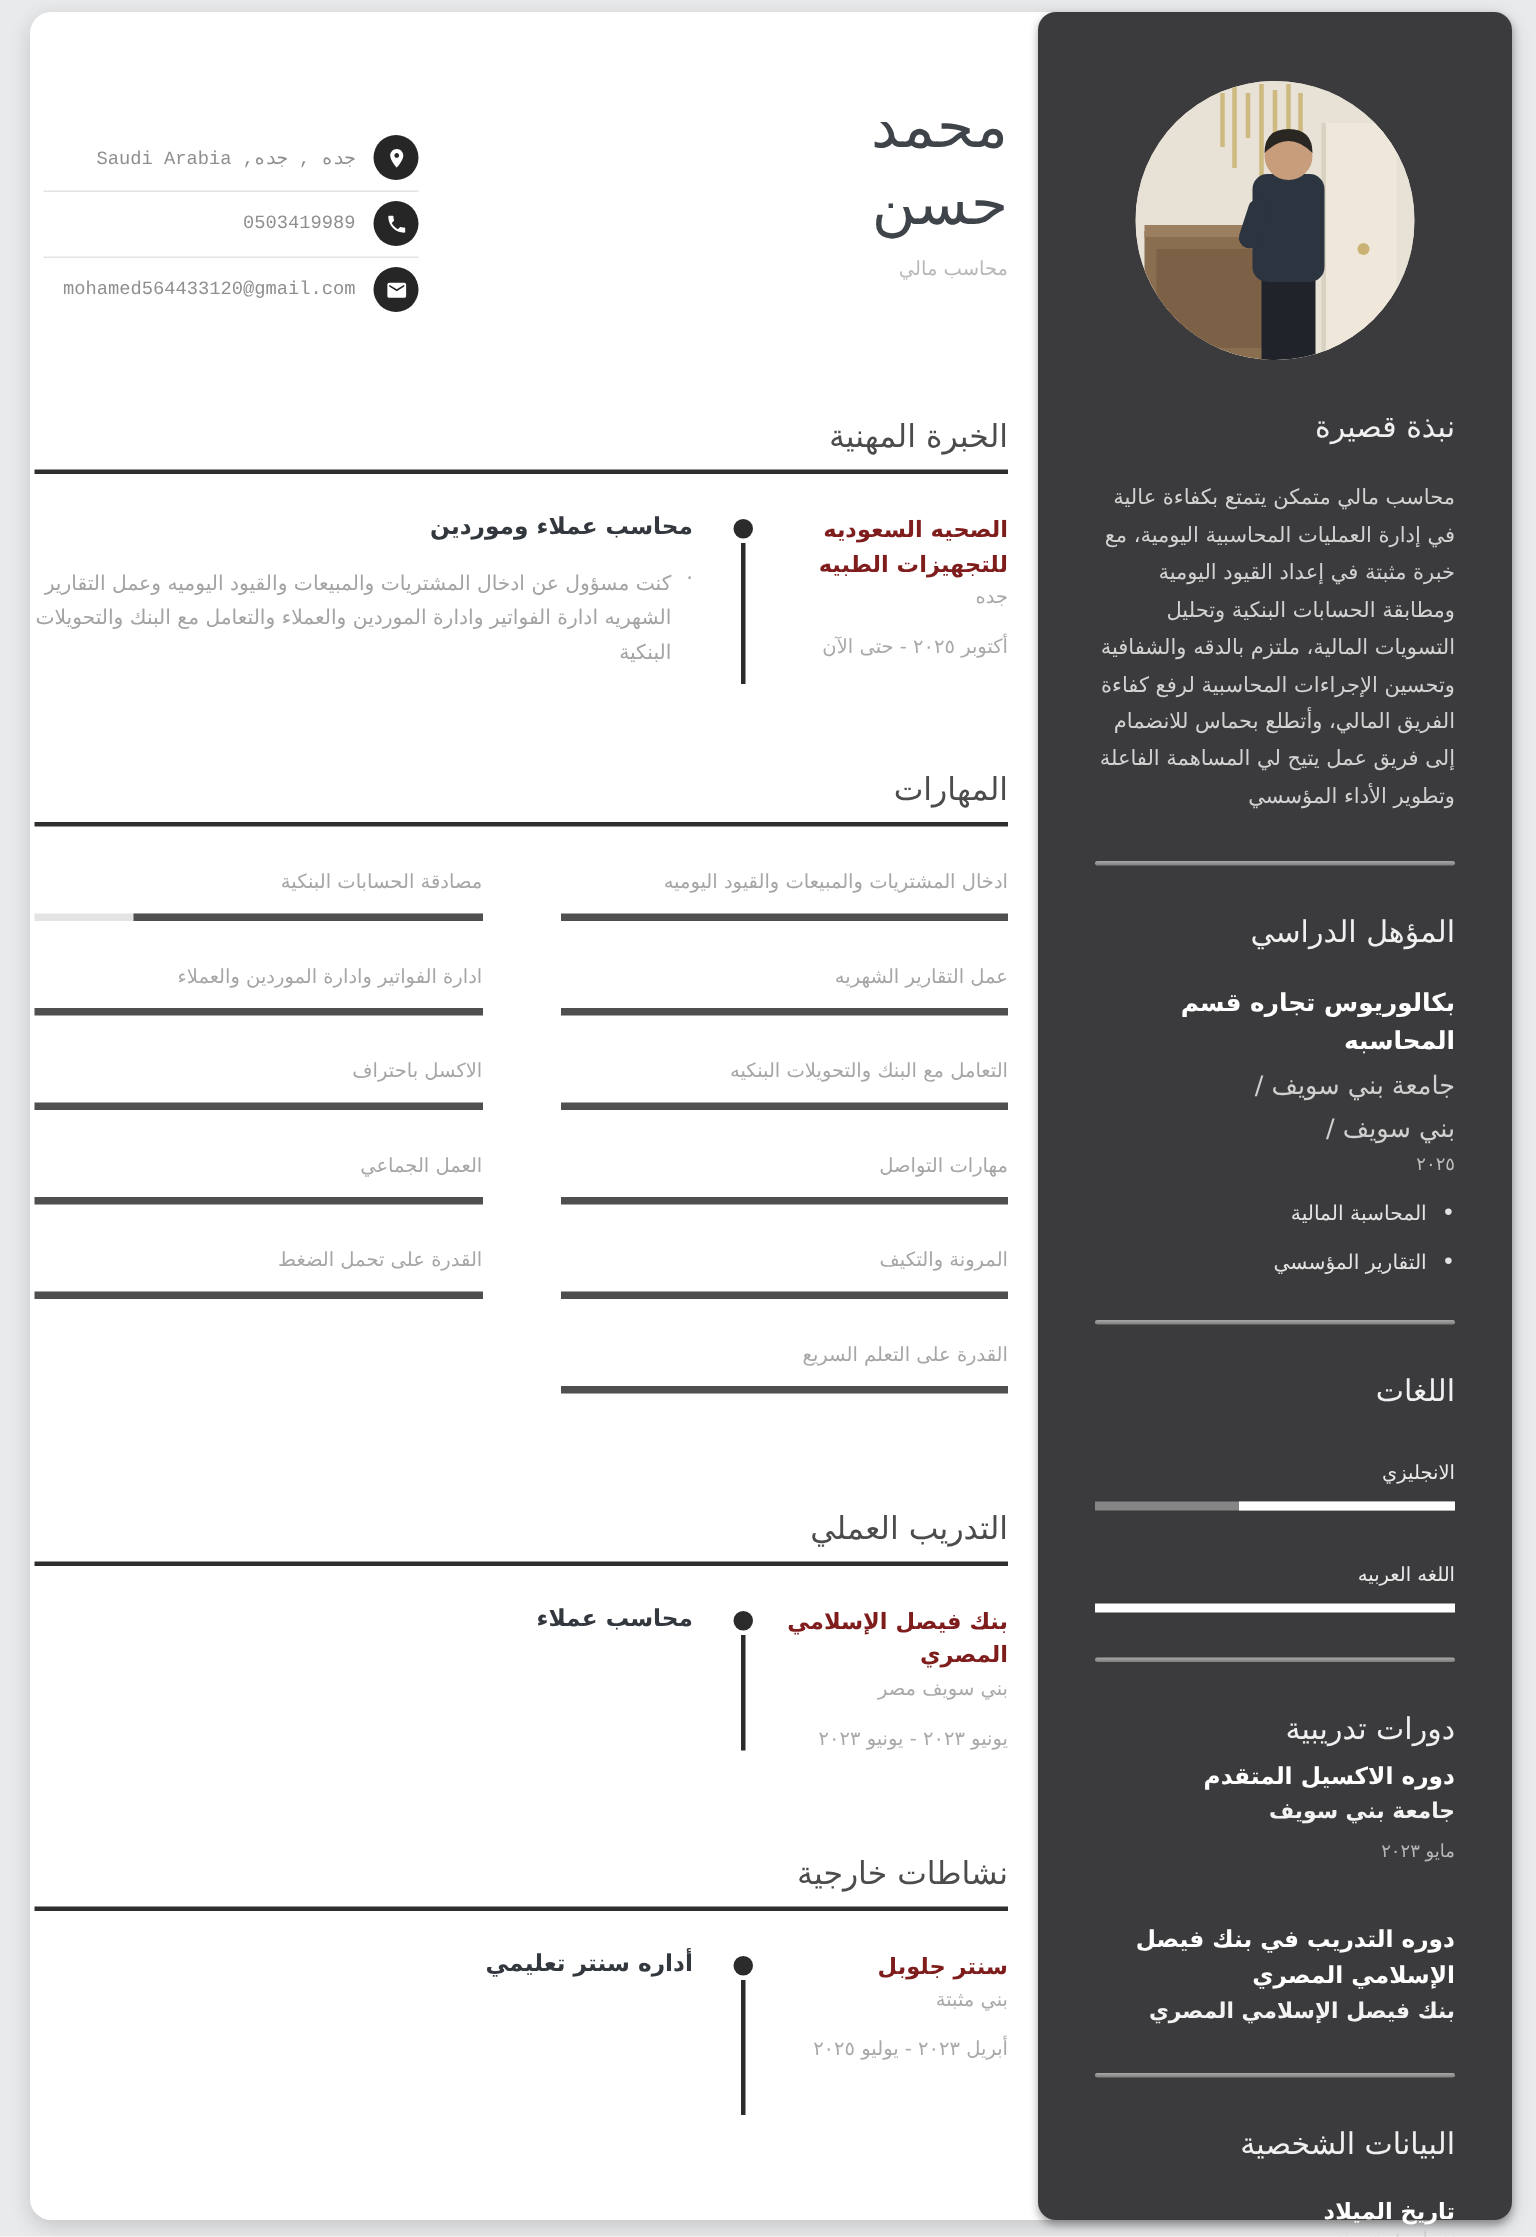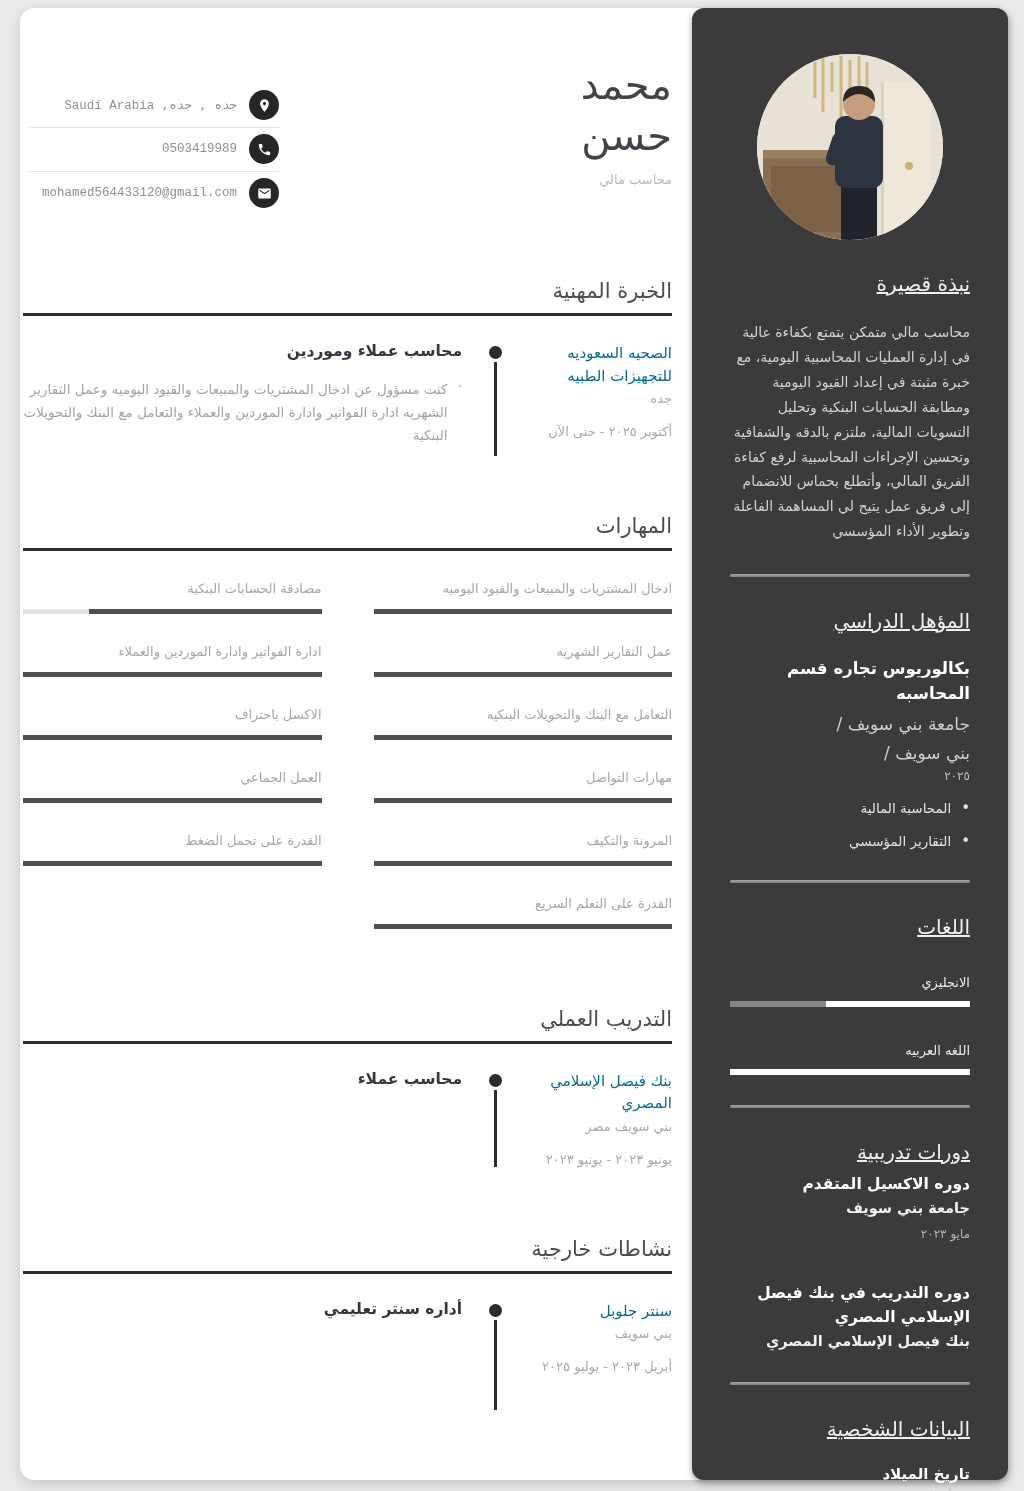--- a/index.html
+++ b/index.html
@@ -19,21 +19,21 @@
   .sidebar{
     width:316px;flex-shrink:0;box-sizing:border-box;
     background:#3b3b3d;border-radius:12px;
     padding:0 38px 30px;
     box-shadow:0 3px 6px rgba(0,0,0,.35);
     color:#ddd;
   }
   .photo-wrap{width:186px;height:186px;border-radius:50%;overflow:hidden;margin:46px auto 0;background:#e7e1d6;}
   .photo-wrap svg{display:block;}
   .sb-sec{margin-top:32px;}
-  .sb-title{font-size:20px;color:#f0f0f0;font-weight:400;text-decoration:underline;}
+  .sb-title{font-size:20px;color:#f0f0f0;font-weight:400;}
   .sb-about-text{margin-top:24px;font-size:14px;color:#d2d2d2;line-height:1.78;}
   .sb-divider{height:3px;background:linear-gradient(#a8a8a8,#7e7e7e);border-radius:2px;margin-top:30px;}
   .degree{font-weight:bold;color:#ffffff;font-size:16.5px;line-height:1.5;margin-top:24px;}
   .edu-line{font-size:17px;color:#d0d0d0;margin-top:5px;line-height:1.45;}
   .edu-year{font-size:12px;color:#bdbdbd;margin-top:3px;}
   .edu-bullets{margin-top:16px;}
   .edu-bullet{display:flex;gap:10px;font-size:13.5px;color:#e3e3e3;margin-top:15px;align-items:baseline;}
   .edu-bullet .b{font-size:15px;color:#e3e3e3;}
   .lang-item{margin-top:36px;}
   .lang-label{font-size:13px;color:#eaeaea;margin-bottom:11px;}
@@ -59,21 +59,21 @@
   .contact-icon{width:30px;height:30px;border-radius:50%;background:#262626;display:flex;align-items:center;justify-content:center;flex-shrink:0;}
   .contact-icon svg{width:15px;height:15px;fill:#ffffff;}
   .contact-label{font-size:12.5px;color:#8f8f8f;}
   .ltr{direction:ltr;unicode-bidi:embed;}
   .section{margin-top:64px;}
   .section.tight{margin-top:58px;}
   .sec-title{font-size:21px;color:#4c4c4c;font-weight:400;}
   .sec-rule{height:3px;background:#2e2e2e;margin-top:10px;}
   .entry{display:flex;margin-top:26px;}
   .entry-meta{width:150px;flex-shrink:0;}
-  .company{font-weight:normal;font-size:15px;color:#0369a1;line-height:1.5;}
+  .company{font-weight:bold;font-size:15px;color:#7f1d1d;line-height:1.5;}
   .entry-loc{font-size:13px;color:#a9a9a9;margin-top:4px;}
   .entry-dates{font-size:13px;color:#a9a9a9;margin-top:18px;}
   .timeline{display:flex;flex-direction:column;align-items:center;width:14px;margin:4px 20px 0 26px;flex-shrink:0;}
   .dot{width:13px;height:13px;border-radius:50%;background:#2b2b2b;flex-shrink:0;}
   .tl-line{width:3px;background:#2b2b2b;flex-grow:1;margin-top:3px;min-height:60px;}
   .entry-details{flex:1;padding-bottom:8px;}
   .role{font-weight:bold;font-size:15.5px;color:#33383e;}
   .desc{display:flex;gap:10px;margin-top:18px;}
   .desc-bullet{color:#a3a3a3;font-size:14px;}
   .desc-text{font-size:13.5px;color:#a3a3a3;line-height:1.72;text-align:right;}
@@ -330,21 +330,21 @@
         </div>
       </div>
     </section>
 
     <section class="section" style="margin-top:70px;">
       <div class="sec-title">نشاطات خارجية</div>
       <div class="sec-rule"></div>
       <div class="entry">
         <div class="entry-meta">
           <div class="company">سنتر جلوبل</div>
-          <div class="entry-loc">بني سويف</div>
+          <div class="entry-loc">بني مثبتة</div>
           <div class="entry-dates">أبريل ٢٠٢٣ - يوليو ٢٠٢٥</div>
         </div>
         <div class="timeline">
           <div class="dot"></div>
           <div class="tl-line" style="min-height:90px;"></div>
         </div>
         <div class="entry-details">
           <div class="role">أداره سنتر تعليمي</div>
         </div>
       </div>

